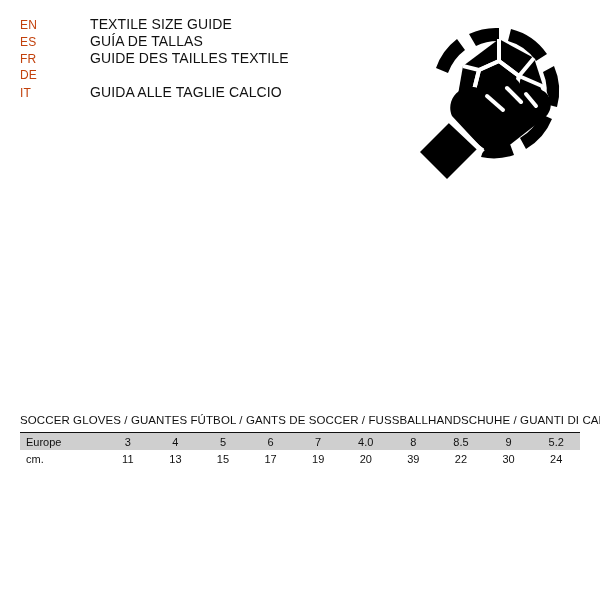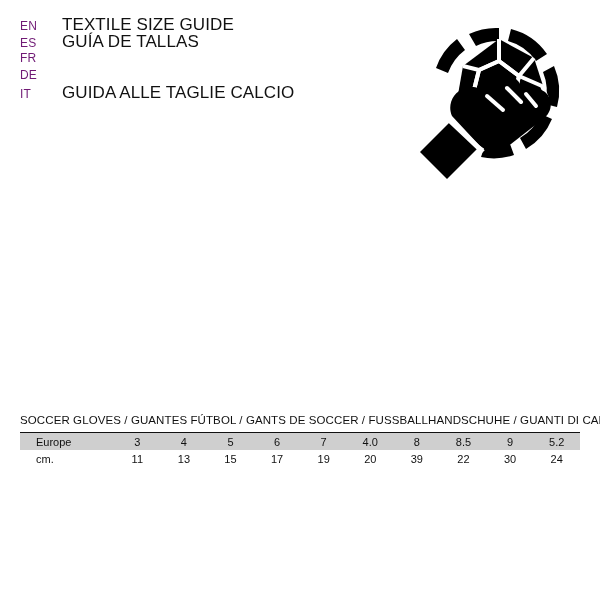--- a/index.html
+++ b/index.html
@@ -28,26 +28,27 @@
     align-items: baseline;
     height: 17px;
     line-height: 17px;
     white-space: nowrap;
   }
   .lang-code {
     width: 42px;
     flex: 0 0 42px;
     font-size: 12px;
     letter-spacing: 0.2px;
-    color: #701a75;
+    color: #c2410c;
   }
   .lang-text {
-    font-size: 17px;
+    font-size: 14px;
     letter-spacing: 0.1px;
     color: #111111;
+    margin-left: 28px;
   }
 
   
   .illustration {
     position: absolute;
     top: 6px;
     left: 395px;
     width: 190px;
     height: 190px;
   }
@@ -88,38 +89,39 @@
   table.size-table td {
     font-size: 11px;
     color: #111111;
     height: 17px;
     padding: 0;
     text-align: center;
     vertical-align: middle;
   }
   table.size-table td.label-cell {
     text-align: left;
-    padding-left: 16px;
+    padding-left: 6px;
     width: 78px;
   }
 </style>
 </head>
 <body>
 
 <div class="lang-block">
   <div class="lang-row">
     <span class="lang-code">EN</span>
     <span class="lang-text">TEXTILE SIZE GUIDE</span>
   </div>
   <div class="lang-row">
     <span class="lang-code">ES</span>
     <span class="lang-text">GUÍA DE TALLAS</span>
   </div>
   <div class="lang-row">
     <span class="lang-code">FR</span>
+    <span class="lang-text">GUIDE DES TAILLES TEXTILE</span>
   </div>
   <div class="lang-row">
     <span class="lang-code">DE</span>
   </div>
   <div class="lang-row">
     <span class="lang-code">IT</span>
     <span class="lang-text">GUIDA ALLE TAGLIE CALCIO</span>
   </div>
 </div>
 

